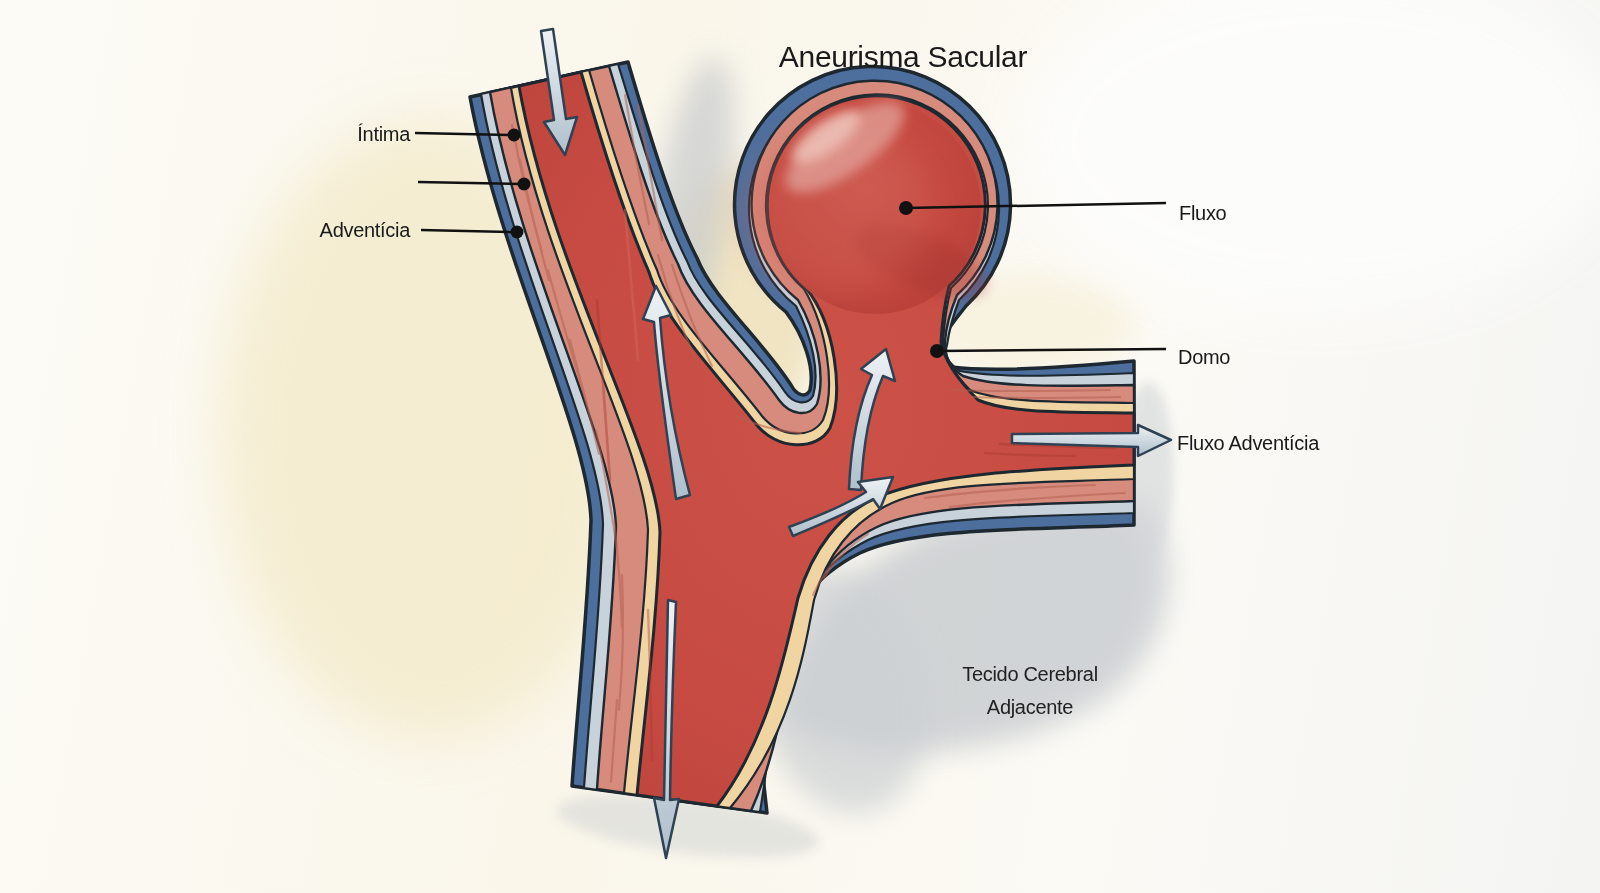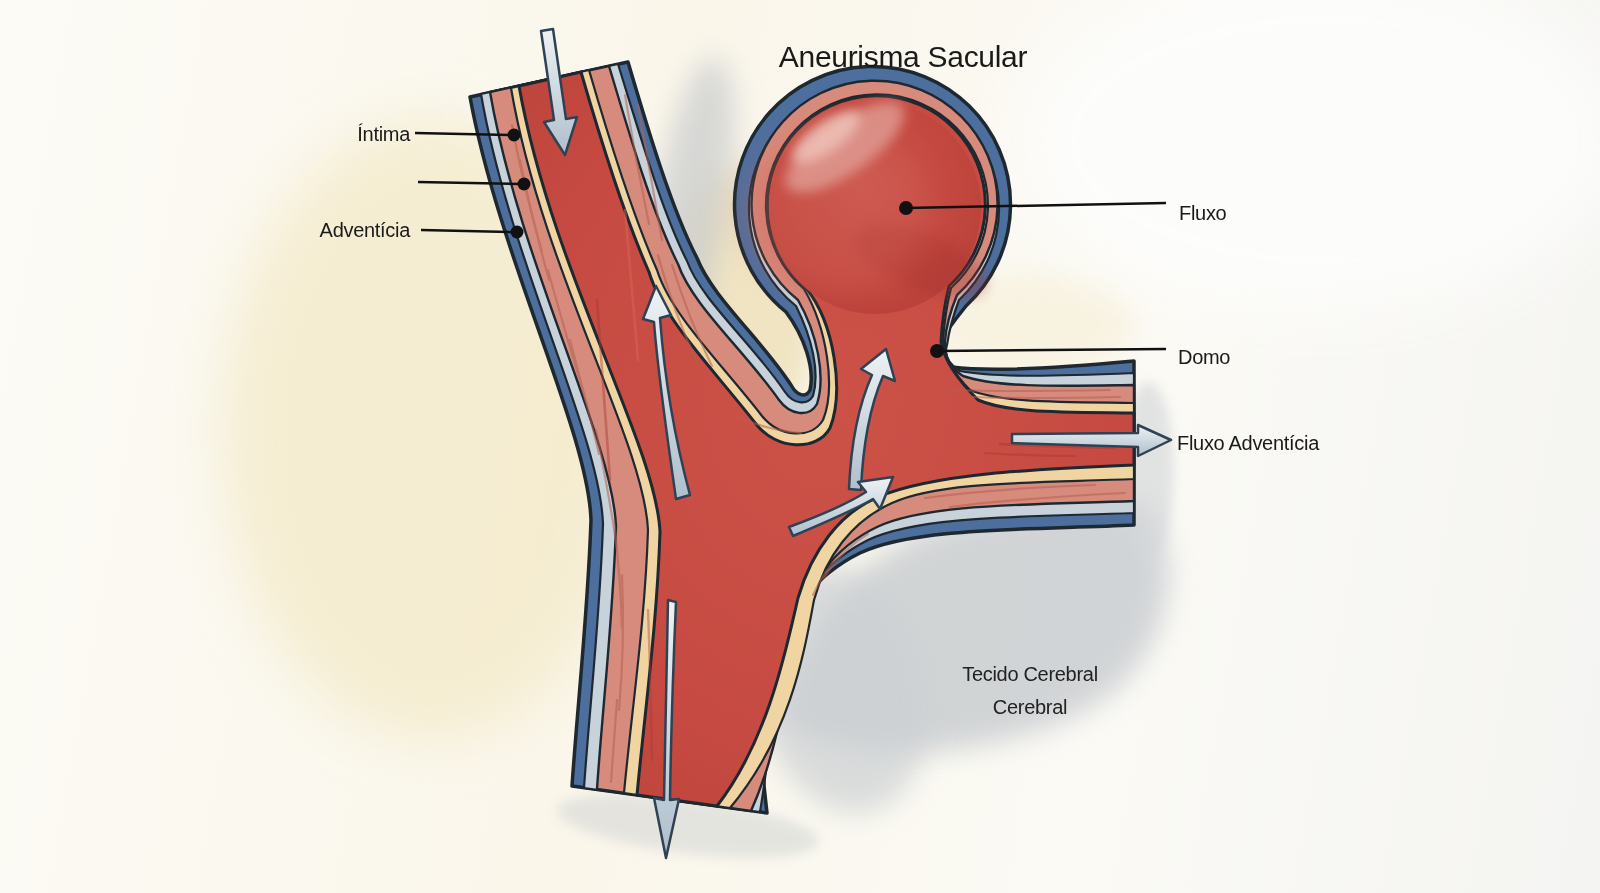--- a/index.html
+++ b/index.html
@@ -218,15 +218,15 @@
 
   <div class="label right" style="left:210px;top:117px;width:200px;">Íntima</div>
   <div class="label right" style="left:210px;top:213px;width:200px;">Adventícia</div>
 
   <div class="label" style="left:1179px;top:196px;">Fluxo</div>
   <div class="label" style="left:1178px;top:340px;">Domo</div>
   <div class="label" style="left:1177px;top:426px;">Fluxo Adventícia</div>
 
   <div id="tecido-label" class="label center" style="left:860px;top:658px;width:340px;">
     <div>Tecido Cerebral</div>
-    <div>Cerebral</div>
+    <div>Adjacente</div>
   </div>
 </div>
 
 </body></html>

